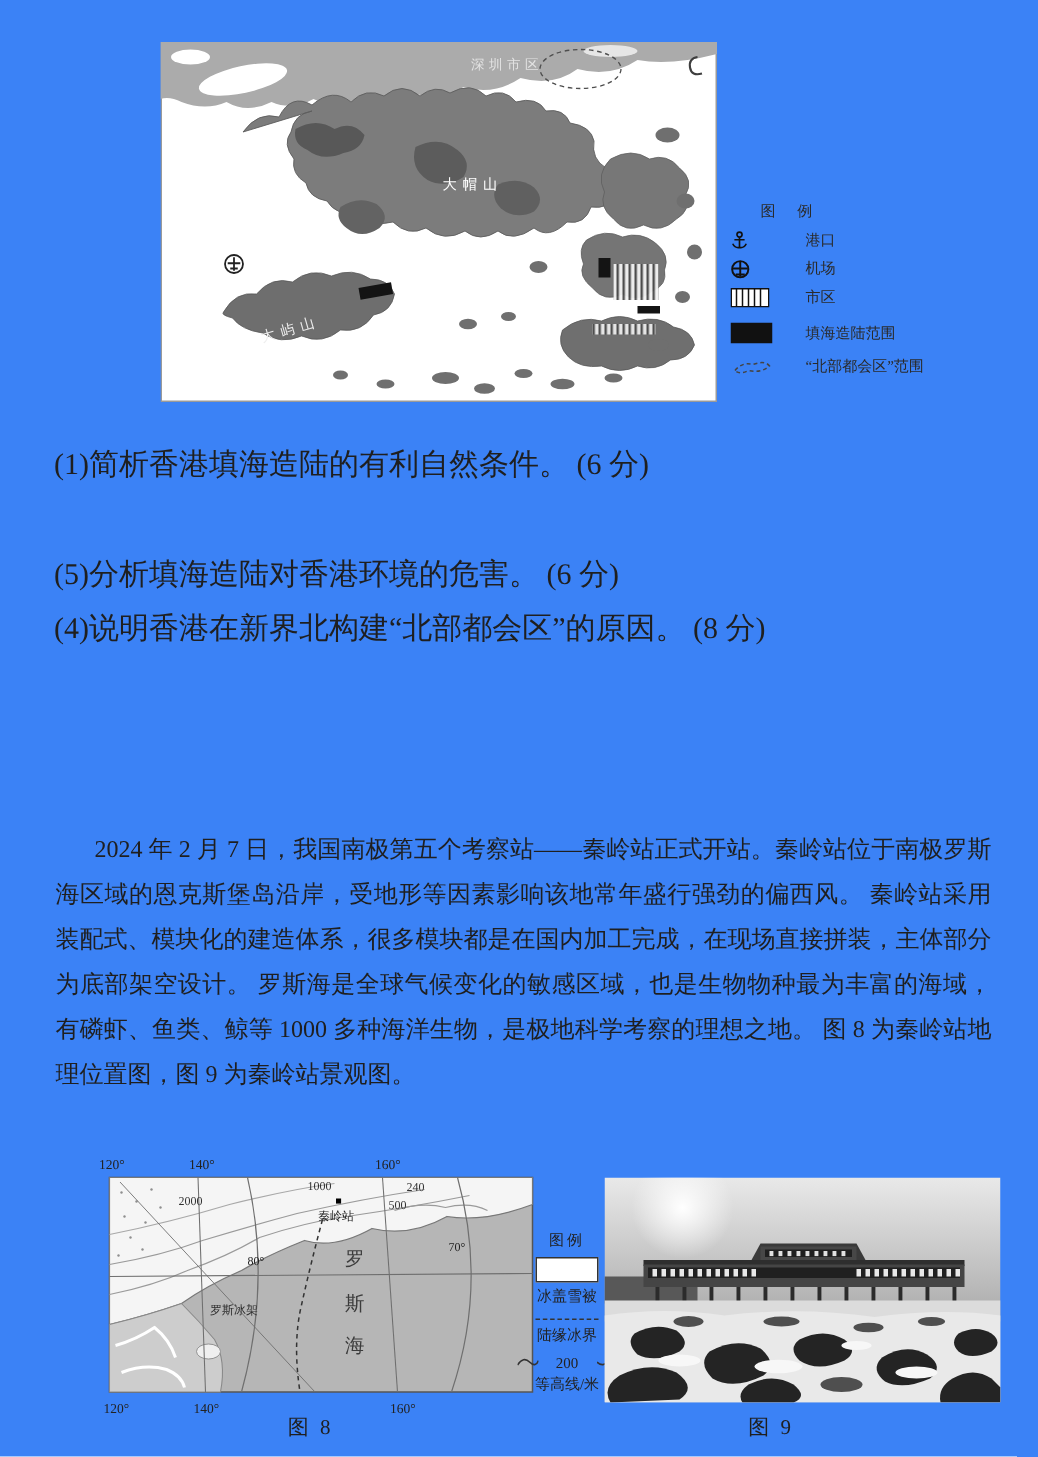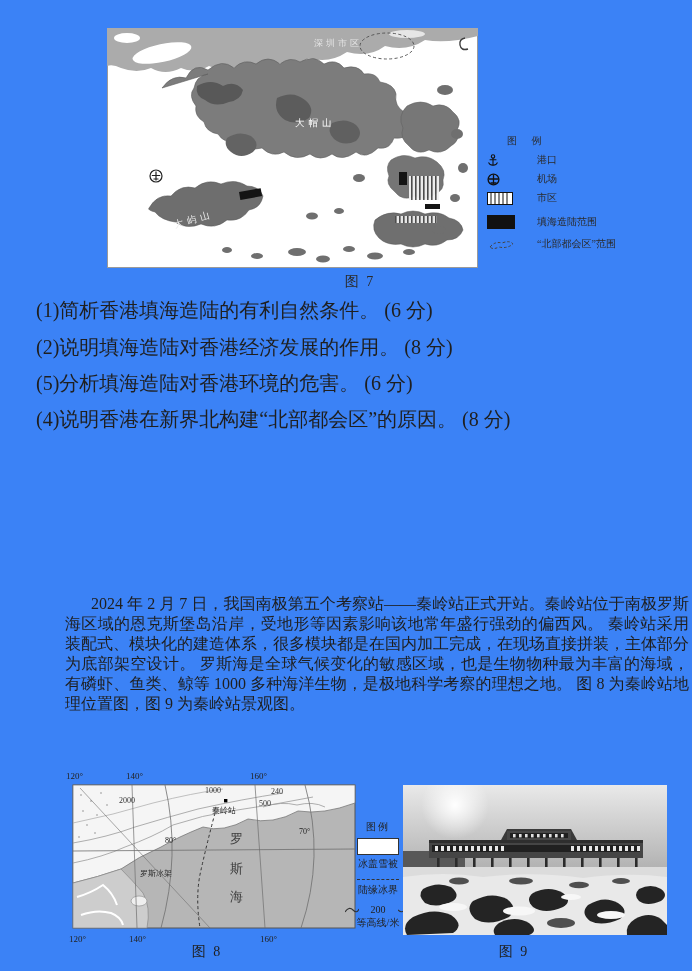--- a/index.html
+++ b/index.html
@@ -14,31 +14,31 @@
   .fig7-legend{left:487px;top:134px;width:170px;font-size:10px;color:#2a2a2a;}
   .lg-title{margin-left:20px;letter-spacing:6px;margin-bottom:3px;}
   .lg-row{display:flex;align-items:center;margin:5px 0;gap:16px;}
   .lg-ic{width:30px;display:flex;justify-content:flex-start;align-items:center;}
   .lg-lb{margin-left:4px;white-space:nowrap;}
   
   .q{left:36px;width:620px;font-size:20px;line-height:20px;}
   .q1{top:300px;} .q2{top:337px;} .q3{top:373px;} .q4{top:409px;}
   .q37-header{left:22px;top:539px;width:640px;font-size:16px;}
   .q37-para{
-    left:37px;top:594px;width:624px;font-size:16px;line-height:20px;
-    text-align:justify;text-indent:26px;margin-left:28px;
+    left:37px;top:552px;width:624px;font-size:16px;line-height:30px;
+    text-align:justify;text-indent:26px;
   }
   
   .fig8-wrap{left:60px;top:768px;width:330px;height:182px;}
   .fig8-caption{left:147px;top:943px;width:120px;text-align:center;font-size:14px;letter-spacing:2px;}
   .fig8-legend{left:344px;top:820px;width:68px;text-align:center;font-size:10px;color:#222;}
   .fig8-legend .t{letter-spacing:2px;}
   .fig8-legend .box{width:40px;height:15px;border:1.3px solid #333;background:#fff;margin:4px auto 2px auto;}
   .fig8-legend .dash{width:42px;border-top:1.6px dashed #333;margin:8px auto 3px auto;}
-  .fig8-legend .crow{display:flex;align-items:center;justify-content:center;gap:12px;margin-top:7px;}
+  .fig8-legend .crow{display:flex;justify-content:center;gap:12px;margin-top:7px;}
   .fig8-legend .lbl{margin-top:1px;white-space:nowrap;}
   .fig9-photo{left:403px;top:785px;width:264px;height:150px;}
   .fig9-caption{left:454px;top:943px;width:120px;text-align:center;font-size:14px;letter-spacing:2px;}
   svg{display:block;}
   text{font-family:"Liberation Serif","DejaVu Serif",serif;}
 </style>
 </head>
 <body>
 
 <div class="page">
@@ -149,24 +149,22 @@
     <div class="lg-row" style="margin-top:8px;">
       <span class="lg-ic">
         <svg width="28" height="13" viewBox="0 0 28 13">
             <path d="M3,9 Q8,3 15,5 Q23,2 26,6 Q20,11 12,9 Q6,12 3,9 Z" fill="none" stroke="#444" stroke-width="1" stroke-dasharray="2.6,2"></path>
           </svg>
       </span>
       <span class="lg-lb">“北部都会区”范围</span>
     </div>
   </div>
 
-  <div class="abs fig7-caption">图 7</div>
 
   <div class="abs q q1">(1)简析香港填海造陆的有利自然条件。 (6 分)</div>
-  <div class="abs q q2">(2)说明填海造陆对香港经济发展的作用。 (8 分)</div>
   <div class="abs q q3">(5)分析填海造陆对香港环境的危害。 (6 分)</div>
   <div class="abs q q4">(4)说明香港在新界北构建“北部都会区”的原因。 (8 分)</div>
 
   <div class="abs q37-para">2024 年 2 月 7 日，我国南极第五个考察站——秦岭站正式开站。秦岭站位于南极罗斯海区域的恩克斯堡岛沿岸，受地形等因素影响该地常年盛行强劲的偏西风。 秦岭站采用装配式、模块化的建造体系，很多模块都是在国内加工完成，在现场直接拼装，主体部分为底部架空设计。 罗斯海是全球气候变化的敏感区域，也是生物物种最为丰富的海域，有磷虾、鱼类、鲸等 1000 多种海洋生物，是极地科学考察的理想之地。 图 8 为秦岭站地理位置图，图 9 为秦岭站景观图。</div>
 
   <div class="abs fig8-wrap">
     <svg width="330" height="182" viewBox="0 0 330 182">
 
       <text x="6" y="11" font-size="9" fill="#222">120°</text>
       <text x="66" y="11" font-size="9" fill="#222">140°</text>

